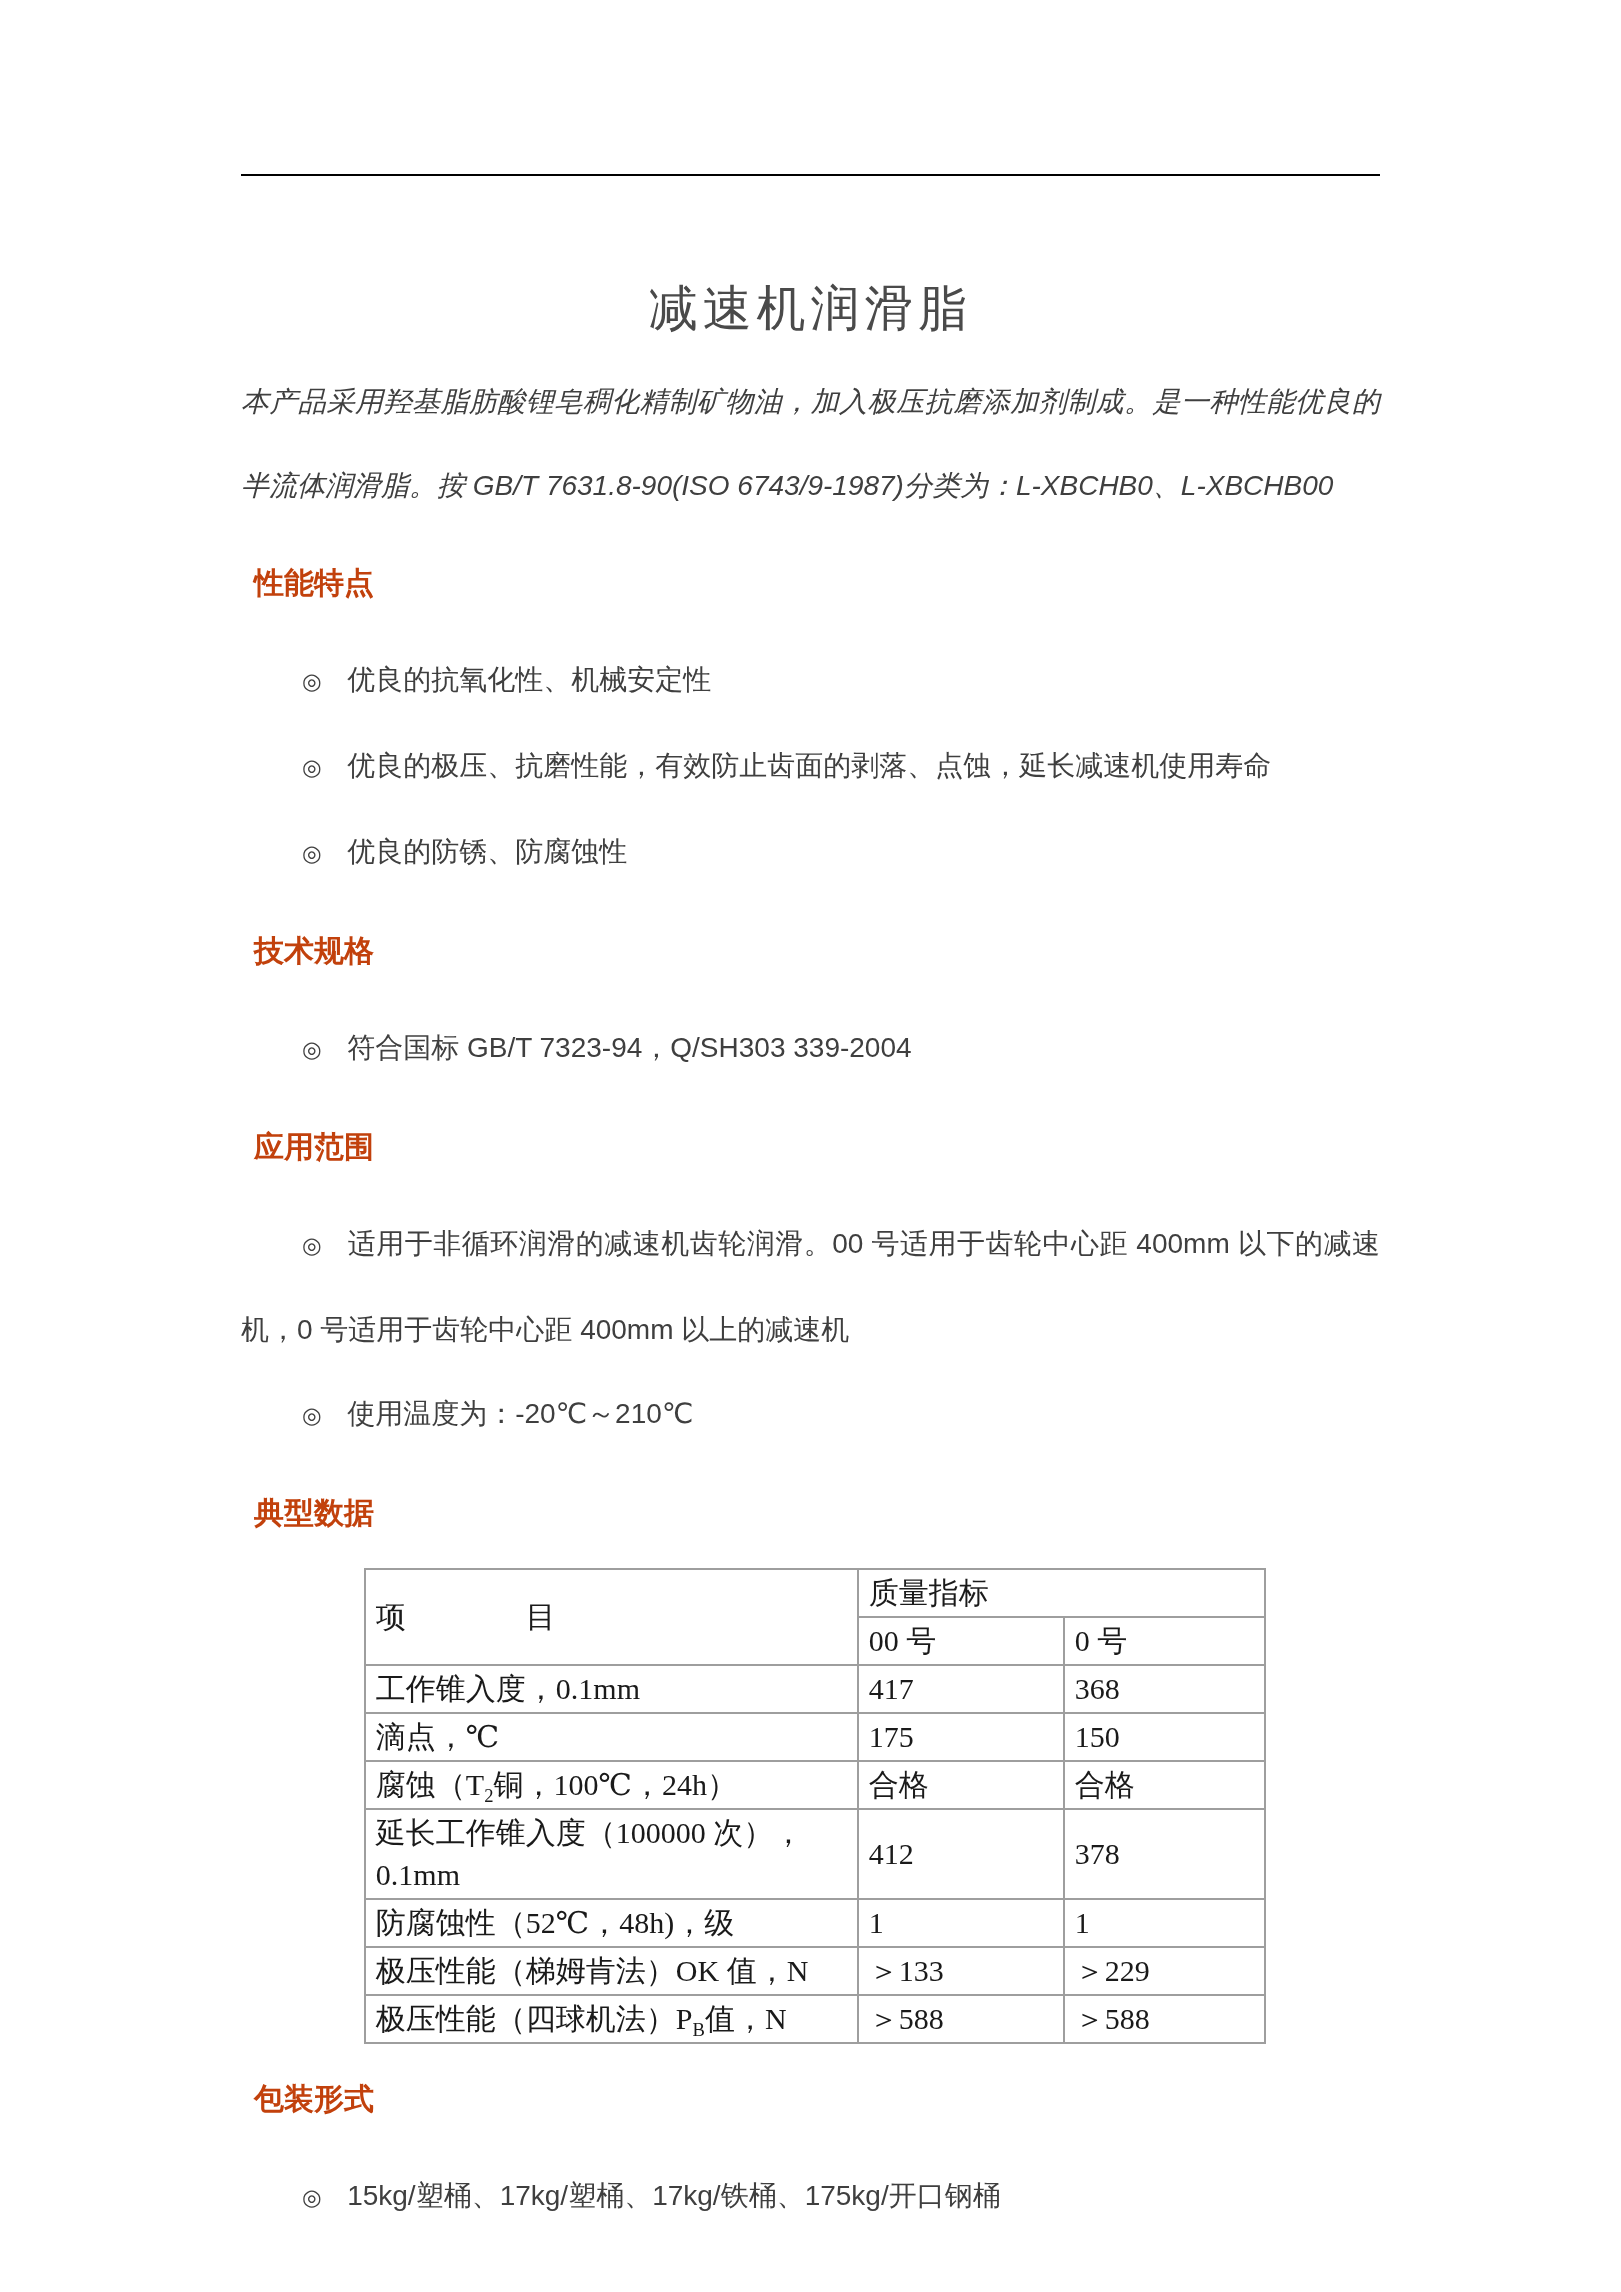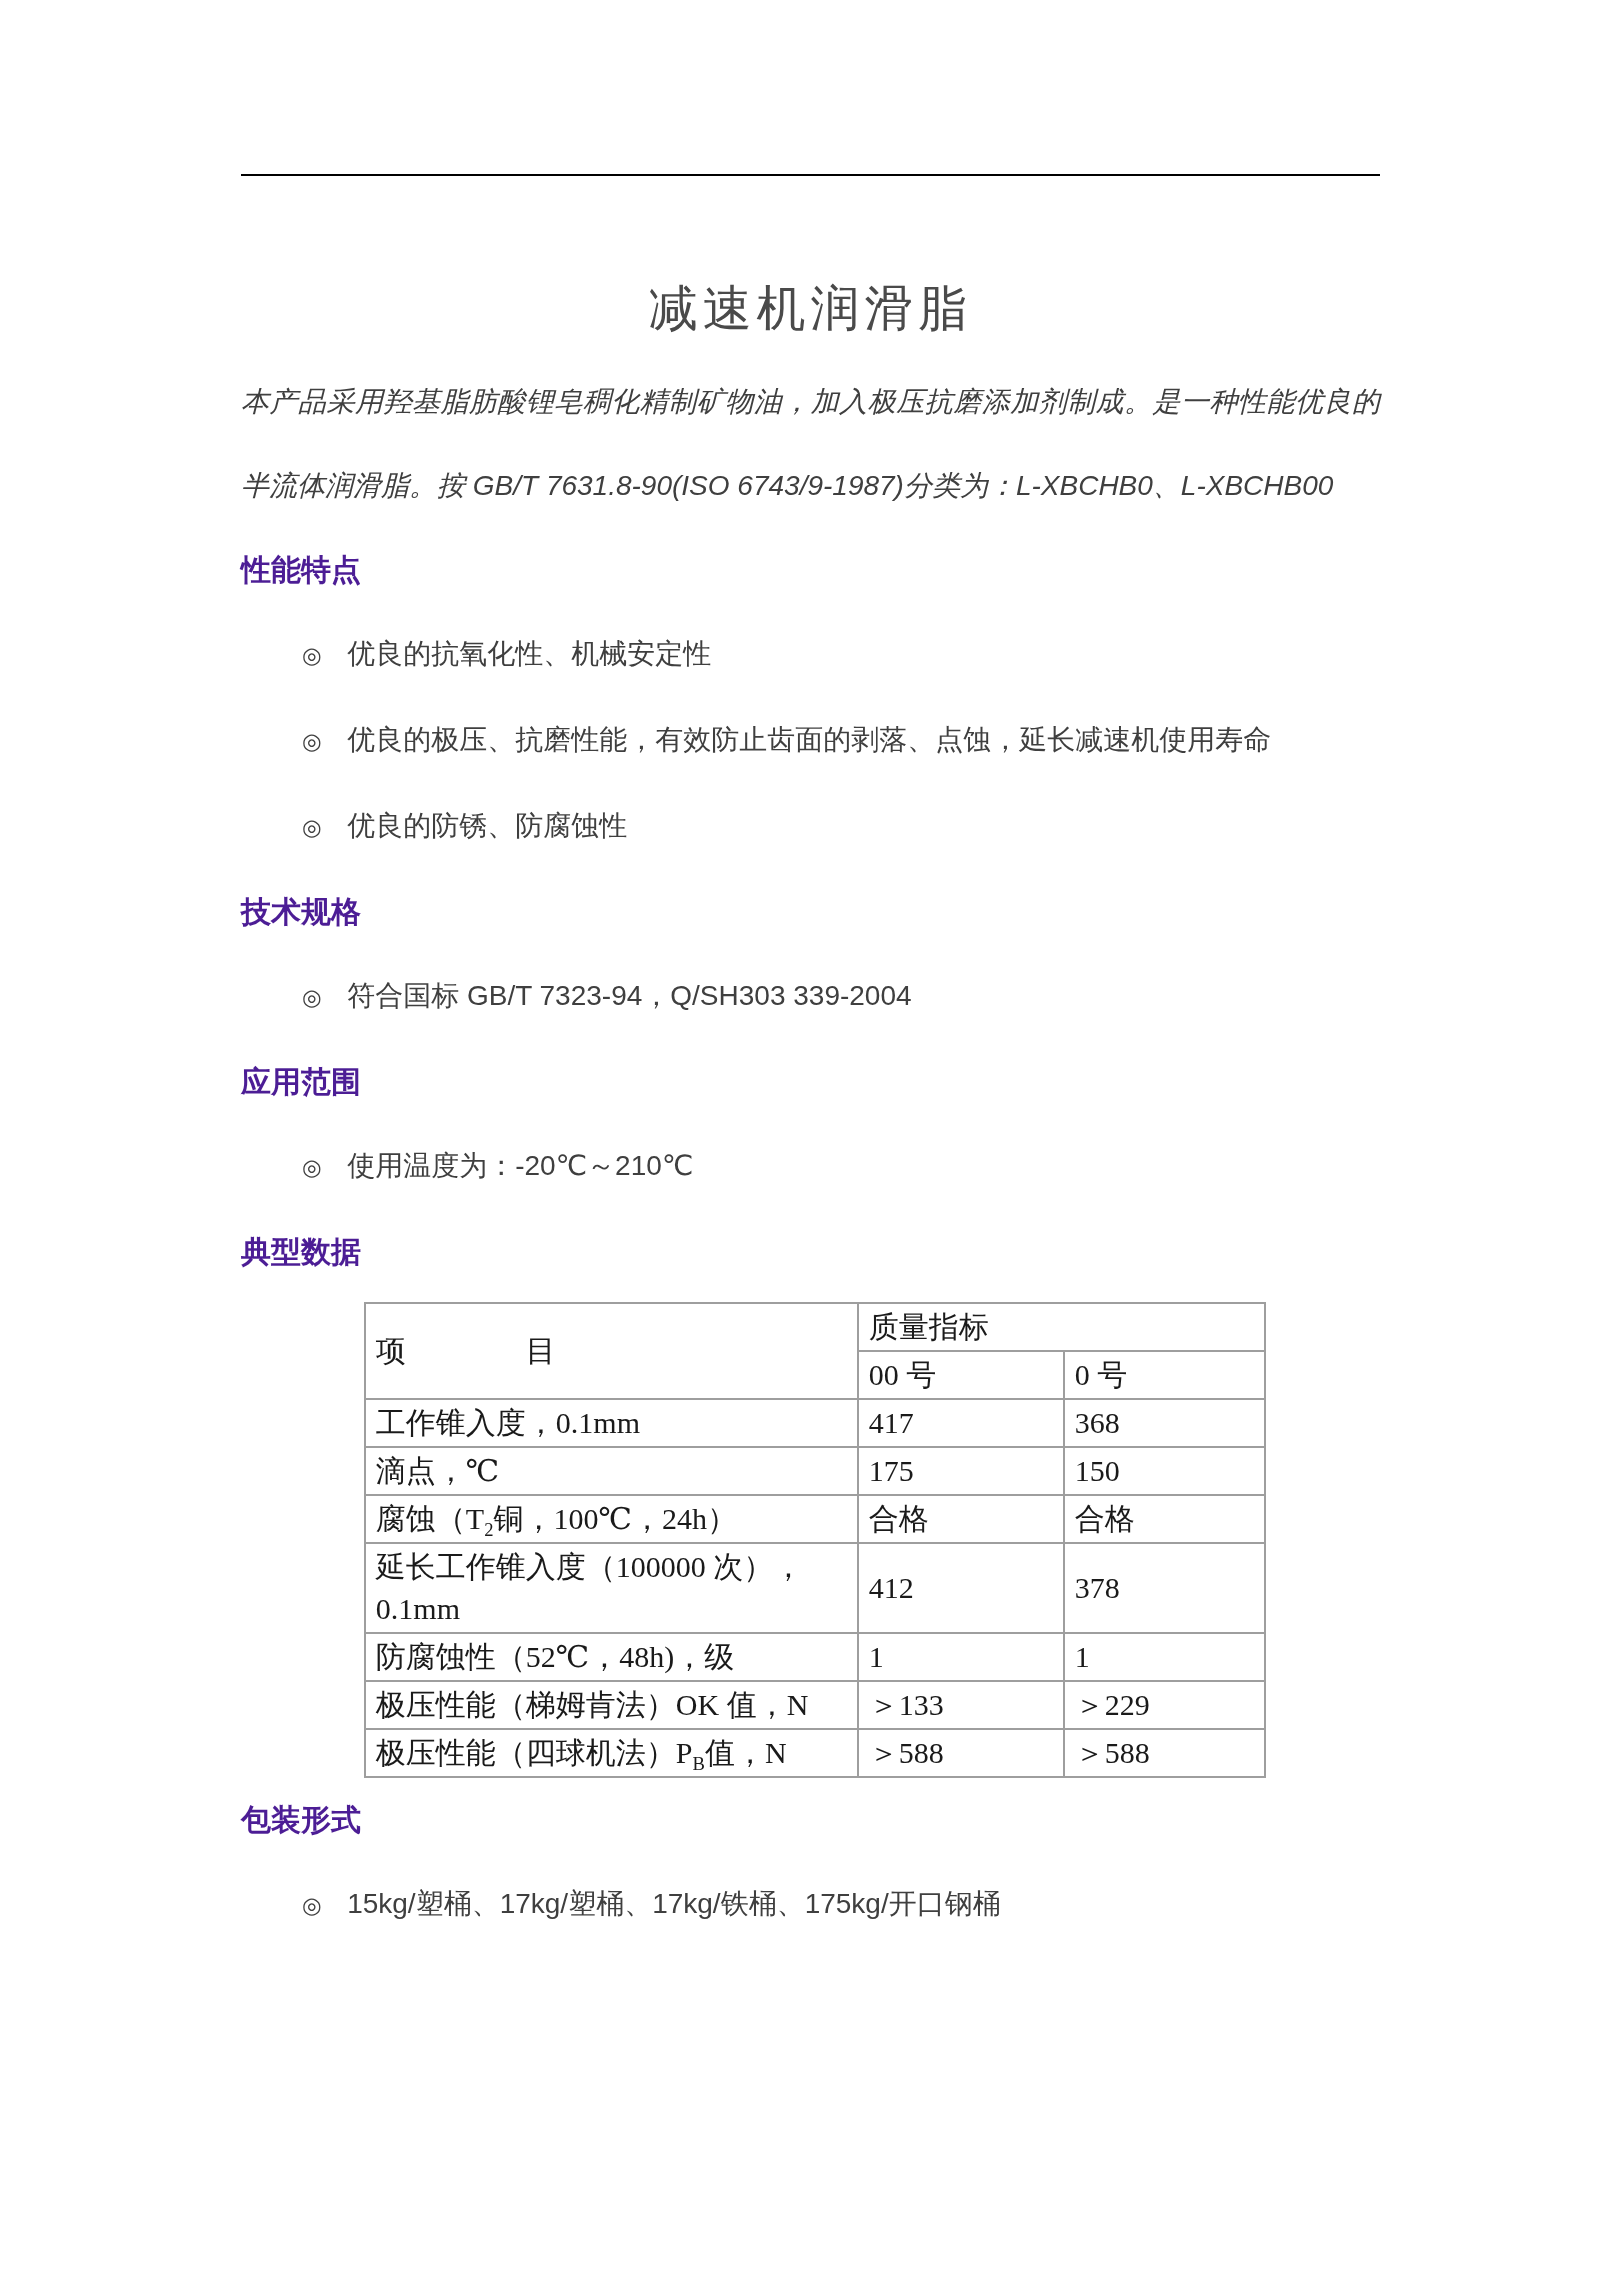--- a/index.html
+++ b/index.html
@@ -21,22 +21,22 @@
     letter-spacing:4.9px; text-align:center; color:#4a4a4a;
   }
 
   .para {
     margin:0; font-size:28px; line-height:84px;
     text-align:justify; color:#3f3f3f;
   }
   .intro { margin-top:16.7px;font-style:italic; }
 
   .heading {
-    margin:0; font-size:30px; line-height:84px;
-    font-weight:bold; color:#4c1d95;
+    margin:13px; font-size:30px; line-height:84px;
+    font-weight:bold; color:#c2410c;
   }
 
   .bullet {
     margin:0; font-size:28px; line-height:84px;
     text-indent:61px; text-align:justify; color:#3f3f3f;
   }
   .bullet .mark { font-size:22.5px; margin-right:25.5px; color:#3f3f3f; }
 
   table.data {
     border-collapse:collapse; table-layout:fixed;
@@ -71,20 +71,21 @@
     <p class="bullet"><span class="mark">◎</span><span>优良的抗氧化性、机械安定性</span></p>
     <p class="bullet"><span class="mark">◎</span><span>优良的极压、抗磨性能，有效防止齿面的剥落、点蚀，延长减速机使用寿命</span></p>
     <p class="bullet"><span class="mark">◎</span><span>优良的防锈、防腐蚀性</span></p>
 
     <h2 class="heading">技术规格</h2>
 
     <p class="bullet"><span class="mark">◎</span><span>符合国标 GB/T 7323-94，Q/SH303 339-2004</span></p>
 
     <h2 class="heading">应用范围</h2>
 
+    <p class="bullet"><span class="mark">◎</span><span>适用于非循环润滑的减速机齿轮润滑。00 号适用于齿轮中心距 400mm 以下的减速机，0 号适用于齿轮中心距 400mm 以上的减速机</span></p>
     <p class="bullet"><span class="mark">◎</span><span>使用温度为：-20℃～210℃</span></p>
 
     <h2 class="heading">典型数据</h2>
 
     <table class="data">
       <colgroup>
         <col style="width:493px">
         <col style="width:206px">
         <col style="width:201px">
       </colgroup>

